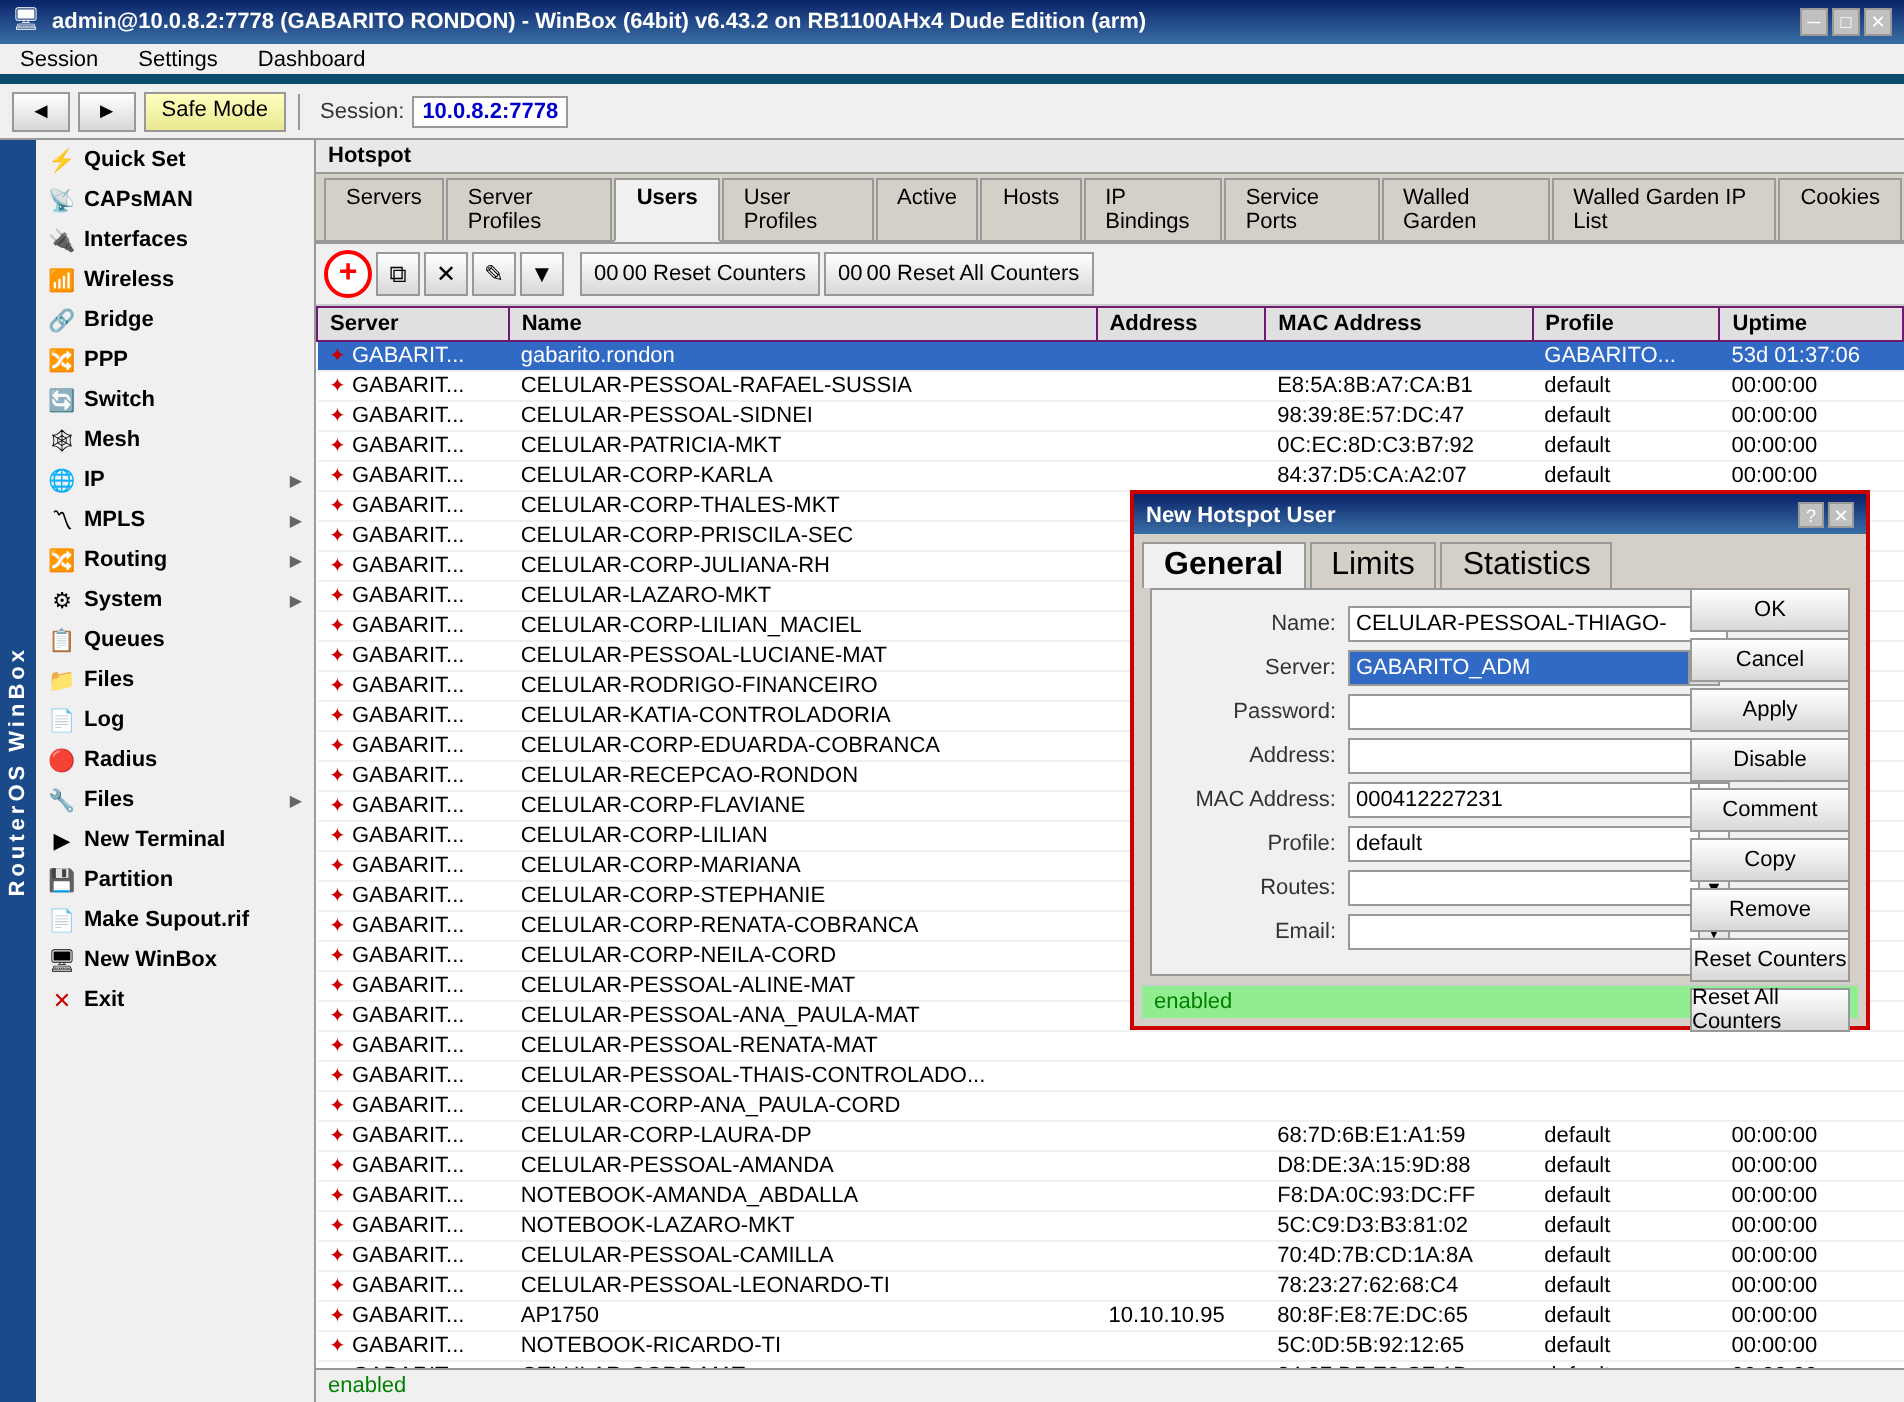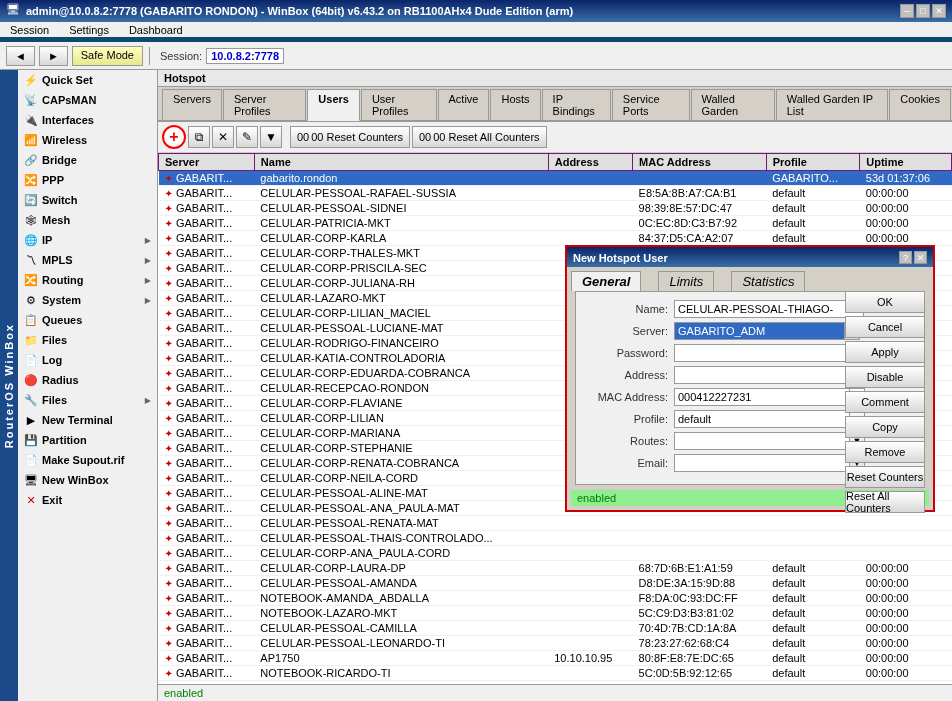--- a/index.html
+++ b/index.html
@@ -239,23 +239,22 @@
       display: flex;
       padding: 4px 4px 0;
       background: #d4d0c8;
     }
     .modal-tab {
       padding: 2px 10px;
       border: 1px solid #999;
       border-bottom: none;
       background: #d4d0c8;
       cursor: pointer;
-      font-size: 13px;
-      margin-right: 17px;
-      font-style: italic;
+      font-size: 16px;
+      margin-right: 2px;
     }
     .modal-tab.active {
       background: #f0f0f0;
       font-weight: bold;
     }
 
     
     .modal-content {
       background: #f0f0f0;
       padding: 8px;

